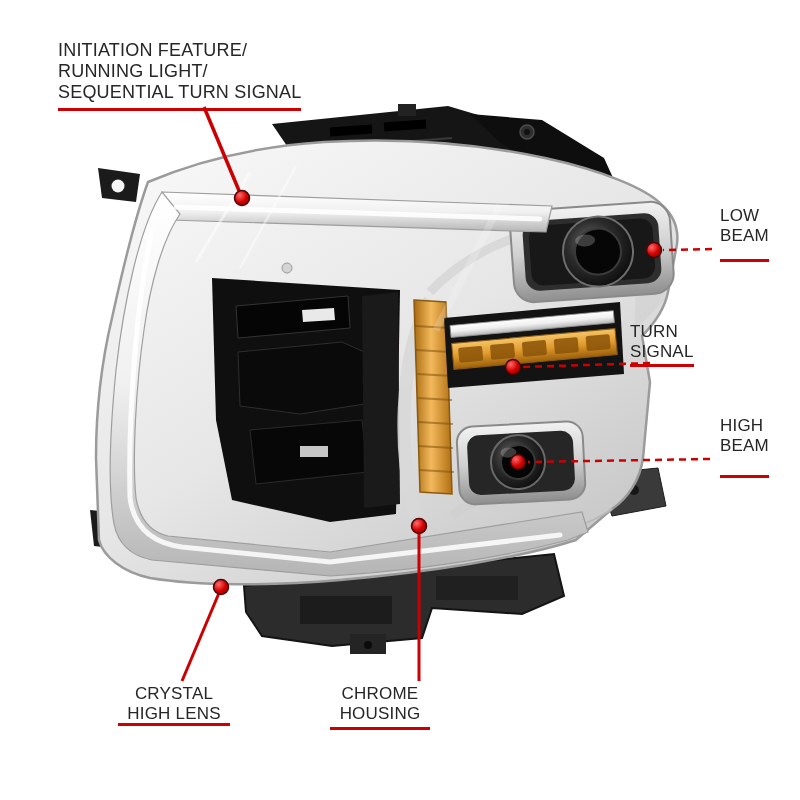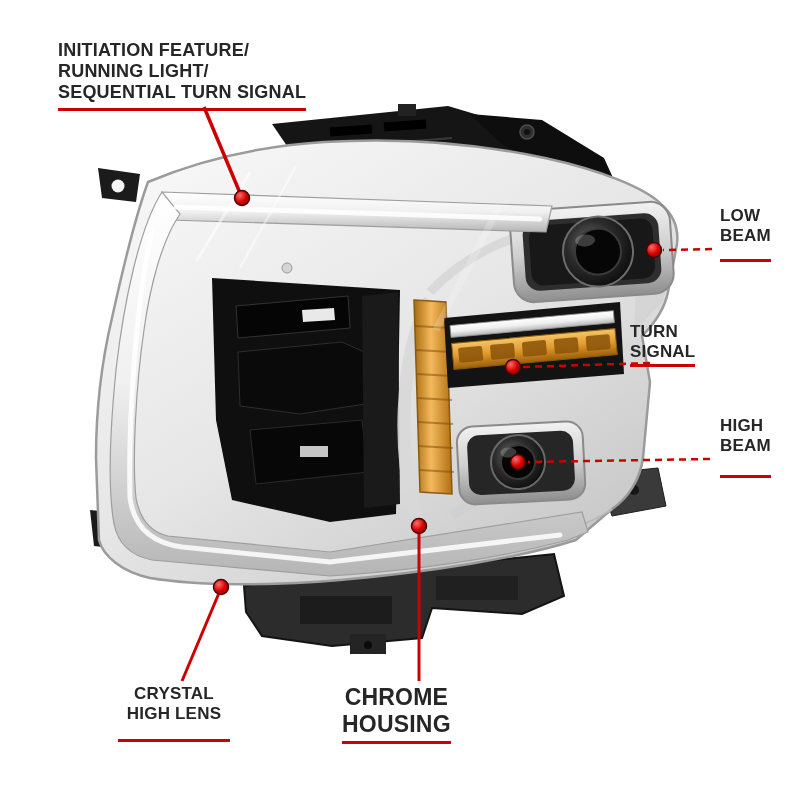--- a/index.html
+++ b/index.html
@@ -5,33 +5,33 @@
   :root{
     --red:#cc0000;
     --ink:#262626;
   }
   *{margin:0;padding:0;box-sizing:border-box}
   html,body{width:800px;height:800px;background:#ffffff;font-family:"Liberation Sans",sans-serif}
   .stage{position:relative;width:800px;height:800px;background:#ffffff;overflow:hidden}
   svg.art,svg.overlay{position:absolute;left:0;top:0;width:800px;height:800px}
   .callout{
     position:absolute;
-    font-weight:700;
+    font-weight:400;
     color:var(--ink);
     line-height:1.16;
     letter-spacing:.2px;
     border-bottom:3px solid var(--red);
   }
   .callout .cl{white-space:nowrap}
   .c-init{left:58px;top:40px;font-size:18px;padding-bottom:5px}
   .c-low{left:720px;top:206px;font-size:17px;padding-bottom:14px}
   .c-turn{left:630px;top:322px;font-size:17px;padding-bottom:3px}
   .c-high{left:720px;top:416px;font-size:17px;padding-bottom:20px}
-  .c-lens{left:118px;top:684px;font-size:17px;text-align:center;min-width:112px;padding-bottom:16px}
-  .c-chrome{left:342px;top:684px;font-size:23px;text-align:center;min-width:100px;padding-bottom:4px}
+  .c-lens{left:118px;top:684px;font-size:17px;text-align:center;min-width:112px;padding-bottom:0}
+  .c-chrome{left:330px;top:684px;font-size:17px;text-align:center;min-width:100px;padding-bottom:4px}
 </style>
 </head>
 <body>
 
 <div class="stage">
 
   <svg class="art" viewBox="0 0 800 800" aria-hidden="true">
     <defs>
       <linearGradient id="gLens" x1="0" y1="0" x2="0.8" y2="1">
         <stop offset="0" stop-color="#fafafa"></stop>

